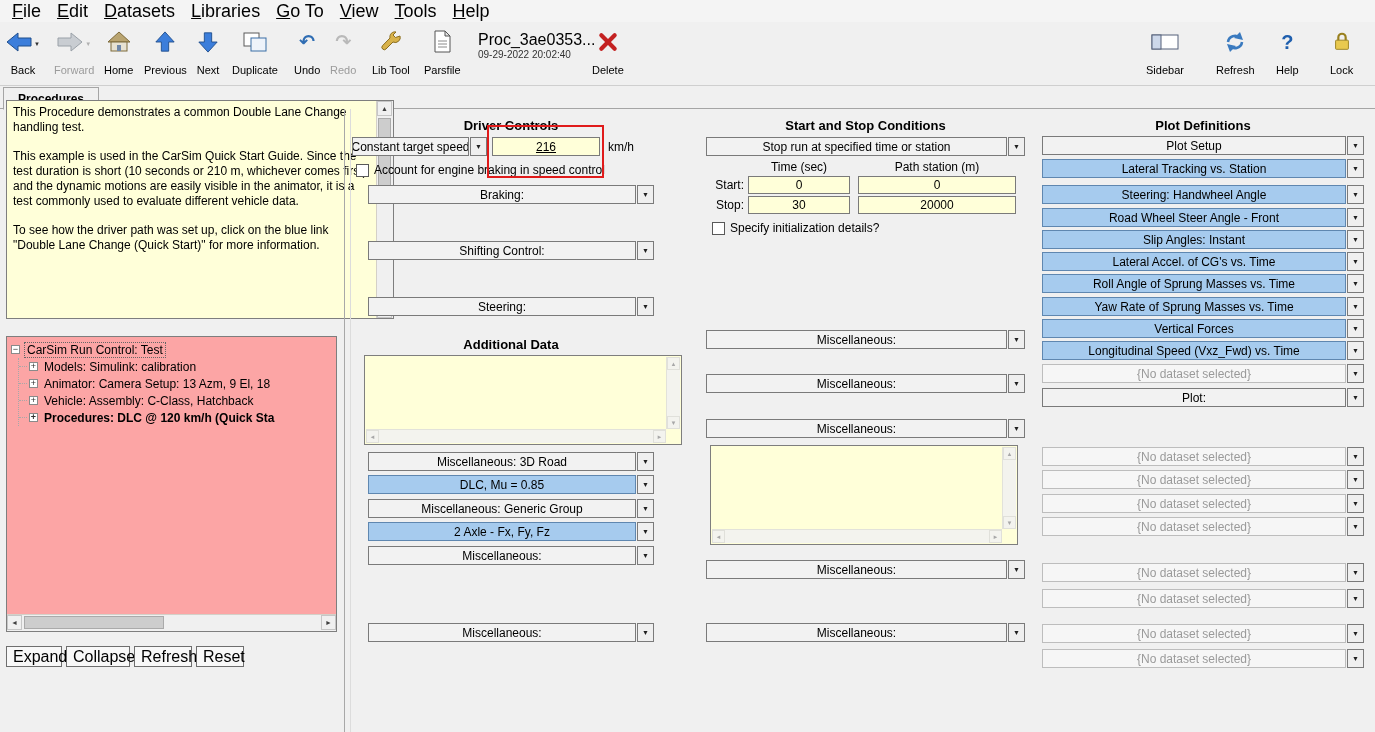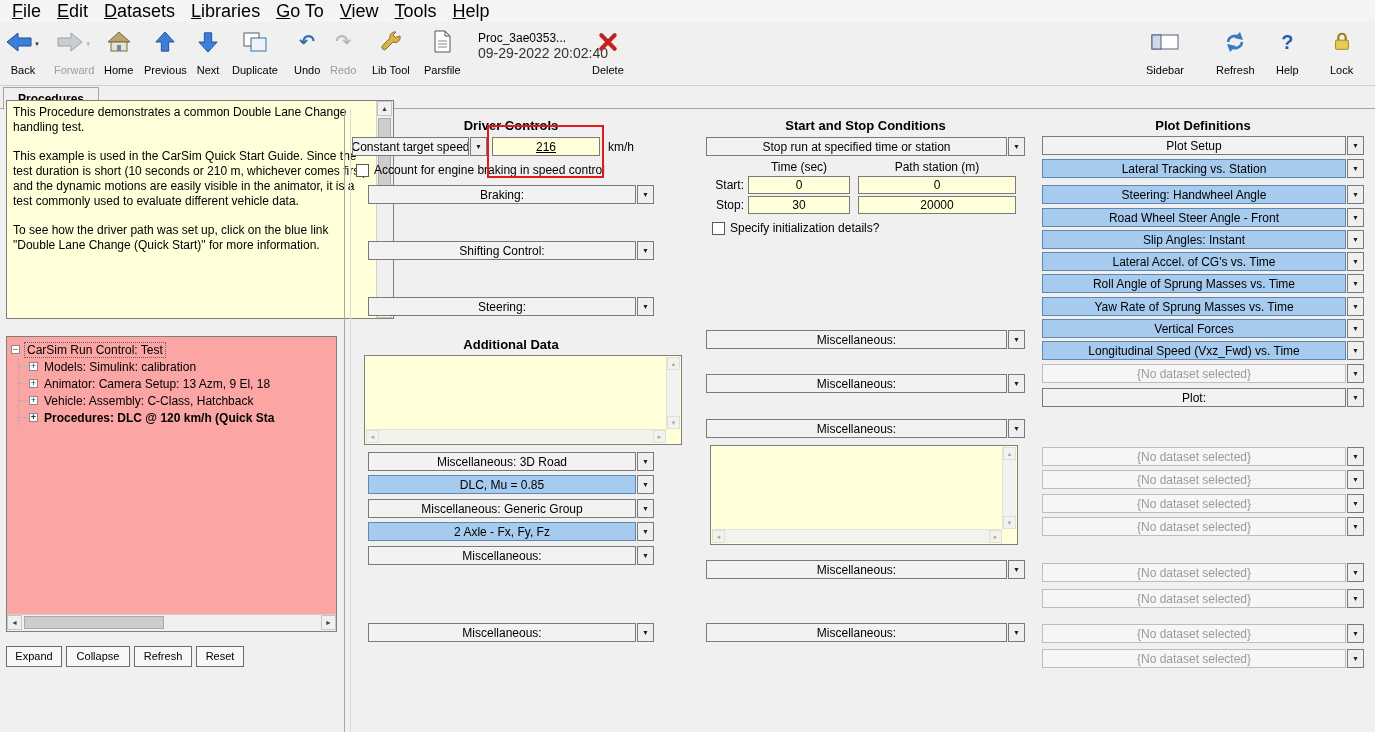--- a/index.html
+++ b/index.html
@@ -16,40 +16,40 @@
   
   .toolbar{position:absolute;top:22px;left:0;right:0;height:64px;background:#f0f0f0;border-bottom:1px solid #cfcfcf}
   .tool{position:absolute;top:5px;display:flex;flex-direction:column;align-items:center}
   .tool .ticon{height:30px;display:flex;align-items:center;justify-content:center;gap:2px}
   .tool .tlabel{font-size:11px;margin-top:7px;white-space:nowrap}
   .tool.disabled .tlabel{color:#9b9b9b}
   .dd-tri::after{content:"▼";font-size:6px;color:#303030}
   .tool.disabled .dd-tri::after{color:#b0b0b0}
   .glyph{font-size:19px;font-weight:bold;line-height:22px}
   .docinfo{position:absolute;top:9px;display:flex;flex-direction:column}
-  .docinfo .dtitle{font-size:12px;white-space:nowrap}
-  .docinfo .dtime{font-size:14px;color:#333;white-space:nowrap}
+  .docinfo .dtitle{font-size:16px;white-space:nowrap}
+  .docinfo .dtime{font-size:10px;color:#333;white-space:nowrap}
   .qmark::after{content:"?";font-size:20px;font-weight:bold;color:#1f5fae}
 
   
   .tabstrip{position:absolute;top:86px;left:0;right:0;height:23px;background:#f0f0f0;border-bottom:1px solid #a5a5a5}
   .tab{position:absolute;left:3px;top:1px;height:23px;padding:4px 14px 0;background:#f0f0f0;border:1px solid #a5a5a5;border-bottom:1px solid #f0f0f0;font-weight:bold;font-size:12px}
 
   
   .panel{position:absolute;border:1px solid #7e7e7e;background:#fff;overflow:hidden}
   .memo{background:#ffffd9}
   .memo-text{position:absolute;left:0;top:0;right:18px;bottom:0;padding:4px 4px 4px 6px;line-height:15px;overflow:hidden}
   .memo-text p{margin:0 0 14px}
   .hdr{position:absolute;font-weight:bold;font-size:13px;text-align:center;white-space:nowrap}
   .lbl{position:absolute;font-size:12px;white-space:nowrap}
   .lblc{position:absolute;font-size:12px;text-align:center;white-space:nowrap}
   .lblr{position:absolute;font-size:12px;text-align:right;white-space:nowrap}
   .field{position:absolute;background:#ffffd9;border:1px solid #7a7a7a;text-align:center;font-size:12px;font-family:inherit;height:18px}
   .cb{position:absolute;width:13px;height:13px;background:#fff;border:1px solid #595959}
-  .btn{position:absolute;height:21px;background:#f8f8f8;border:1px solid #6e6e6e;font-size:11px;text-align:center;line-height:19px;padding:0 6px}
+  .btn{position:absolute;height:21px;background:#f8f8f8;border:1px solid #6e6e6e;font-size:16px;text-align:center;line-height:19px;padding:0 6px}
 
   
   .ds-row{position:absolute;height:19px;display:flex}
   .ds-label{flex:1;border:1px solid #7a7a7a;background:#f2f2f2;display:flex;align-items:center;justify-content:center;font-size:12px;overflow:hidden;white-space:nowrap}
   .ds-row.link .ds-label{background:#a6cbee;border-color:#5f87b0}
   .ds-row.empty .ds-label{background:#f6f6f6;border-color:#bdbdbd;color:#9a9a9a}
   .ds-arrow{width:17px;margin-left:1px;border:1px solid #7a7a7a;background:#efefef;display:flex;align-items:center;justify-content:center}
   .ds-arrow::after{content:"▼";font-size:7px;color:#202020}
 
   

